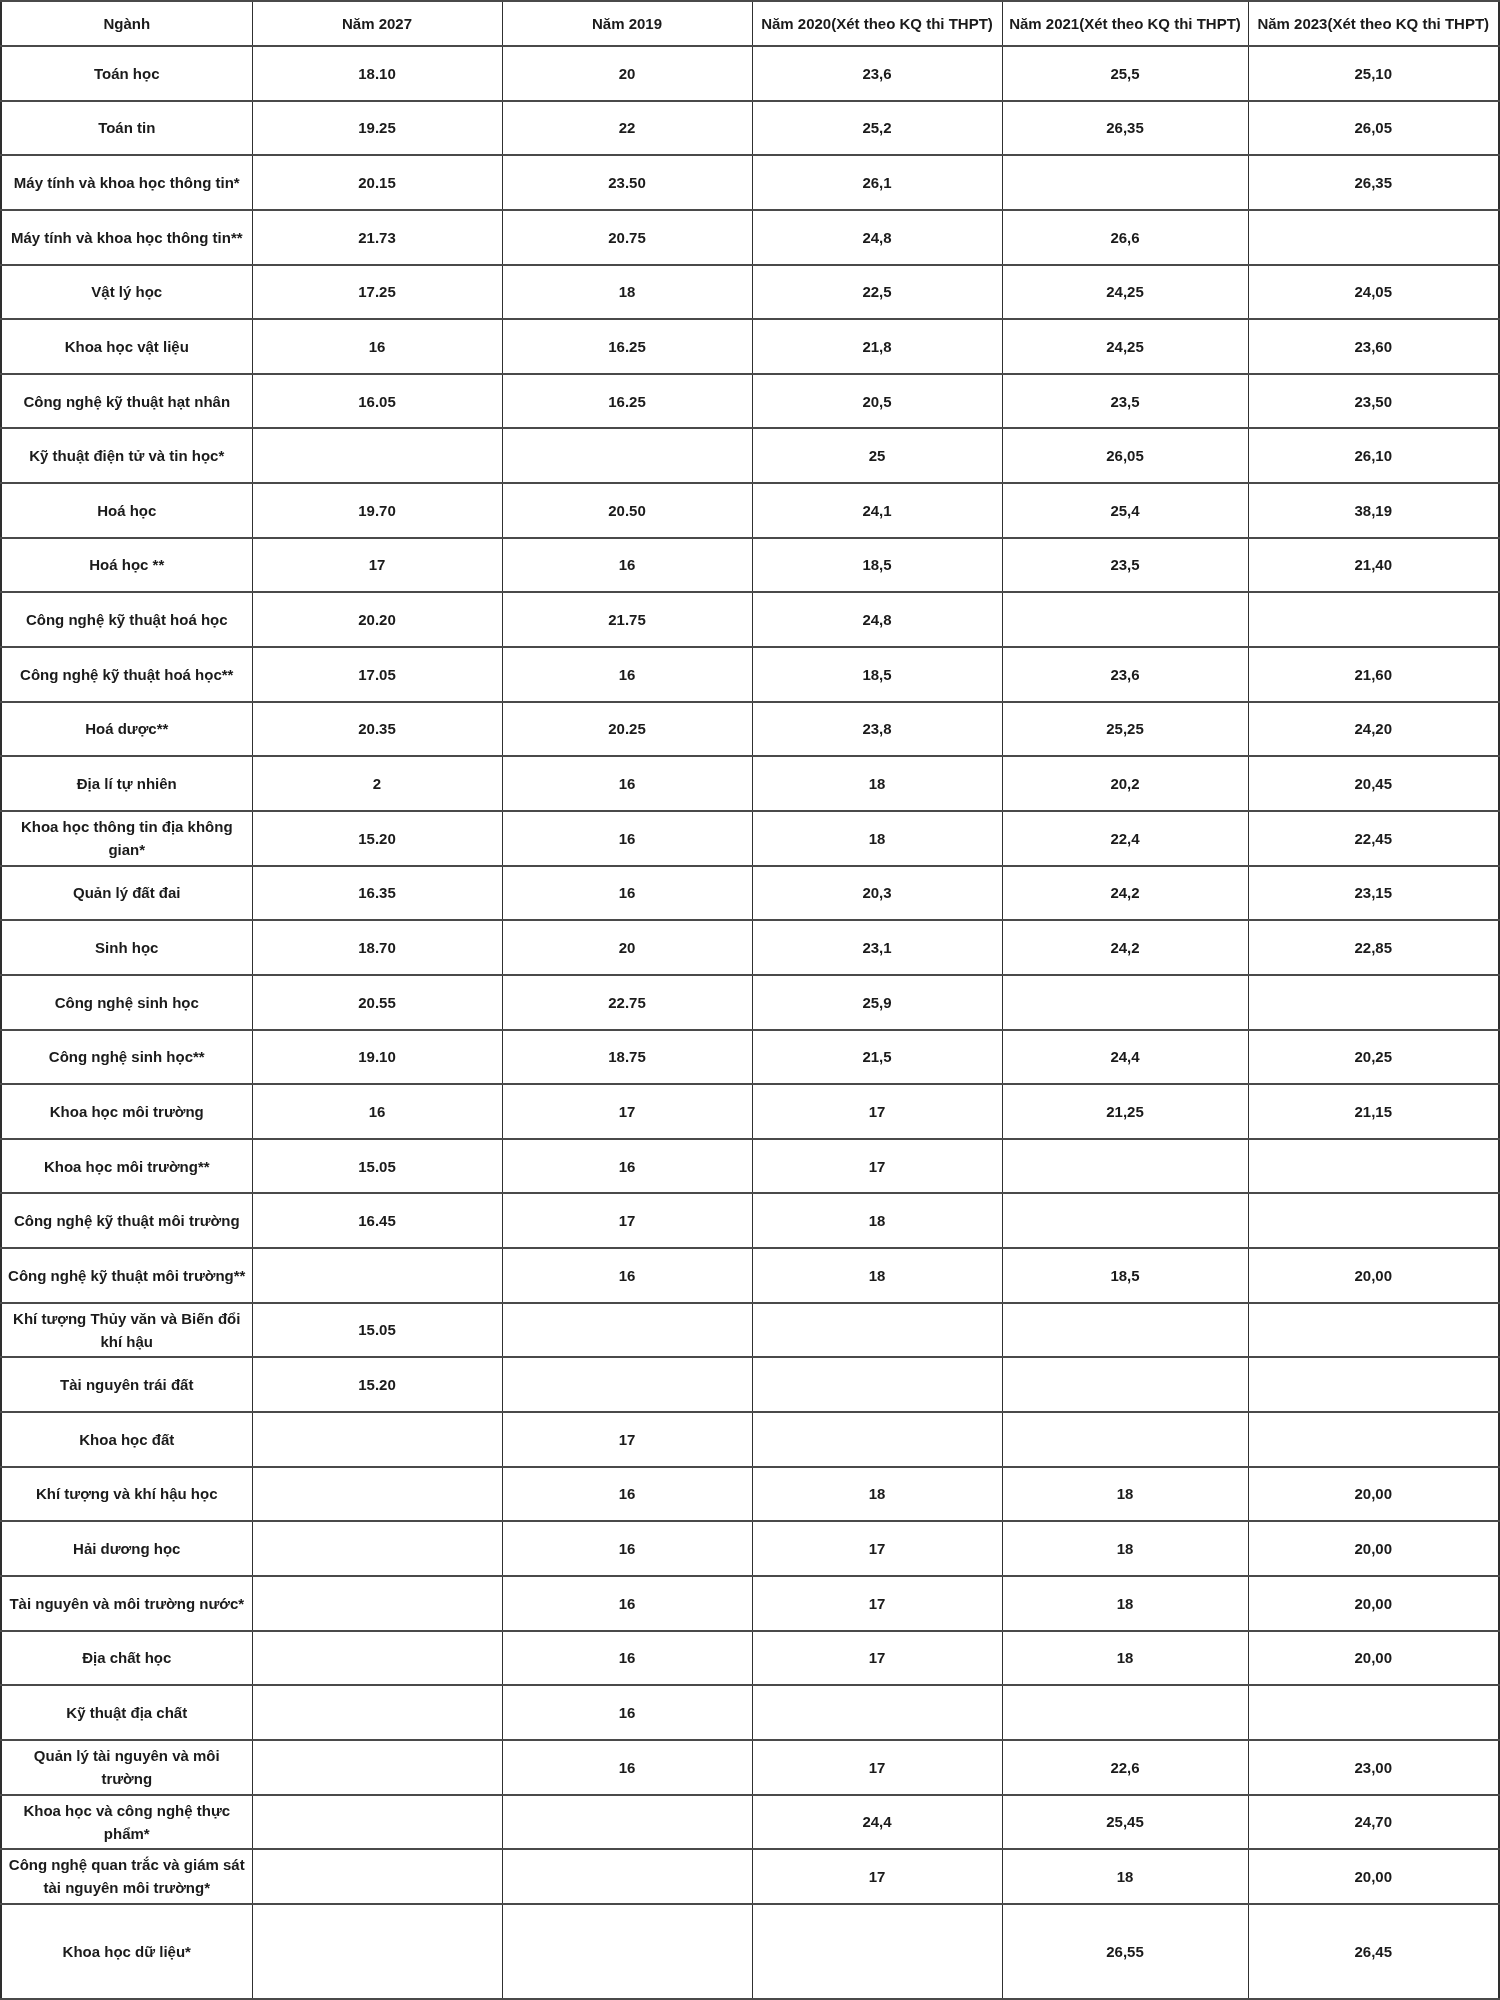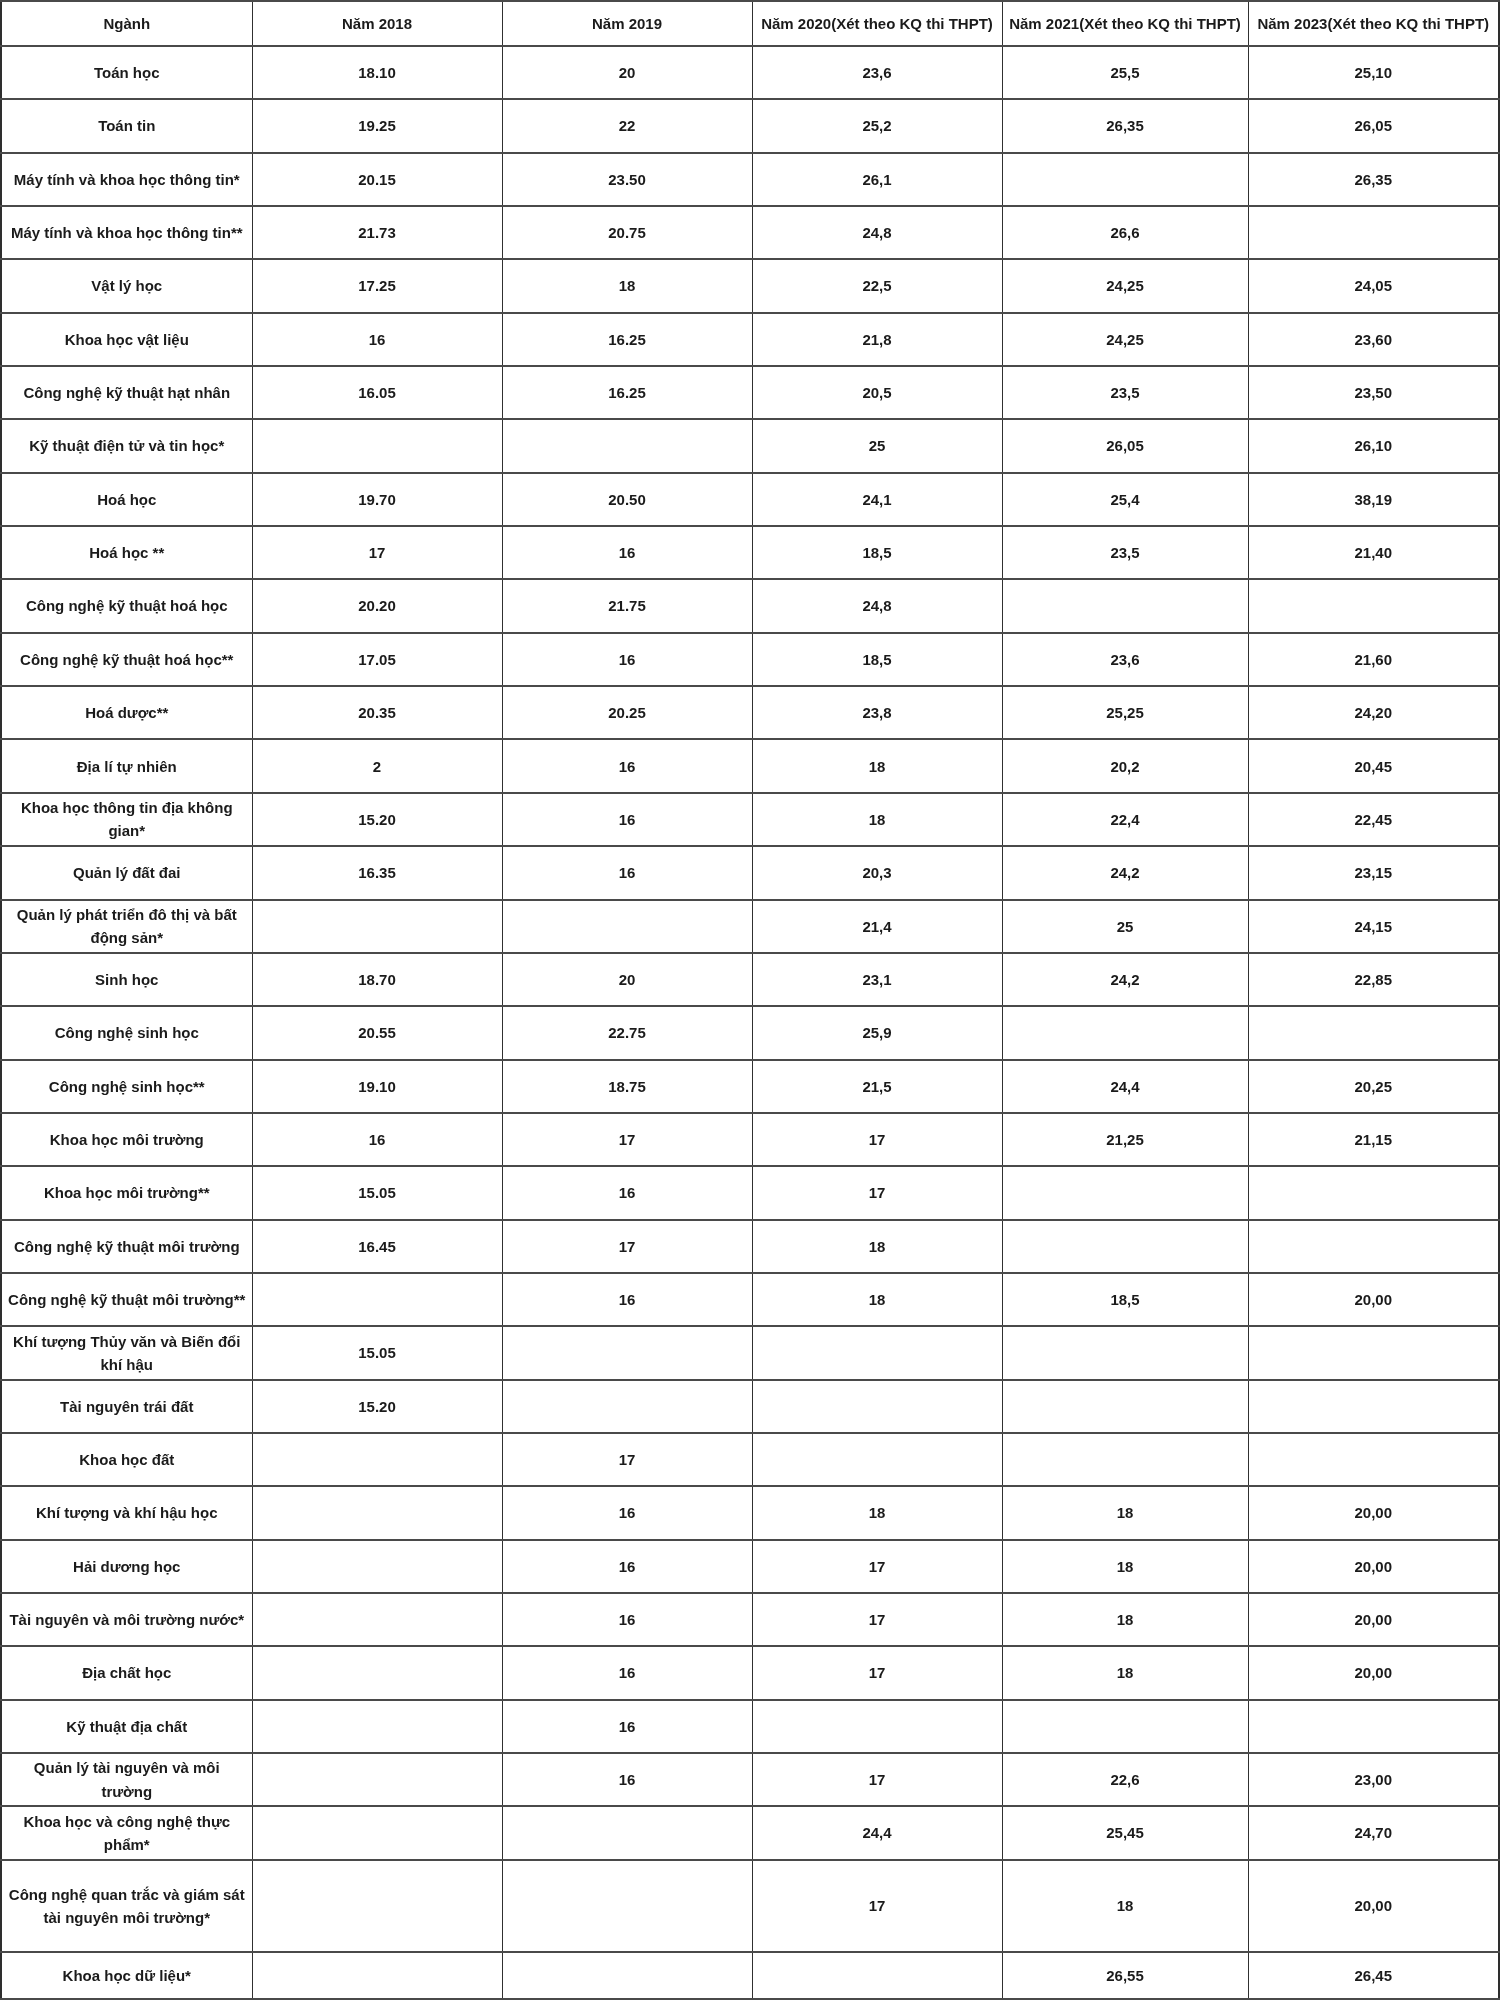--- a/index.html
+++ b/index.html
@@ -53,21 +53,21 @@
     <col class="c0">
       <col class="c1">
       <col class="c2">
       <col class="c3">
       <col class="c4">
       <col class="c5">
   </colgroup>
   <thead>
     <tr>
       <th>Ngành</th>
-      <th>Năm 2018</th>
+      <th>Năm 2027</th>
       <th>Năm 2019</th>
       <th>Năm 2020(Xét theo KQ thi THPT)</th>
       <th>Năm 2021(Xét theo KQ thi THPT)</th>
       <th>Năm 2023(Xét theo KQ thi THPT)</th>
     </tr>
   </thead>
   <tbody>
       <tr>
     <td>Toán học</td>
     <td>18.10</td>
@@ -190,28 +190,20 @@
   </tr>
       <tr>
     <td>Quản lý đất đai</td>
     <td>16.35</td>
     <td>16</td>
     <td>20,3</td>
     <td>24,2</td>
     <td>23,15</td>
   </tr>
       <tr>
-    <td>Quản lý phát triển đô thị và bất động sản*</td>
-    <td></td>
-    <td></td>
-    <td>21,4</td>
-    <td>25</td>
-    <td>24,15</td>
-  </tr>
-      <tr>
     <td>Sinh học</td>
     <td>18.70</td>
     <td>20</td>
     <td>23,1</td>
     <td>24,2</td>
     <td>22,85</td>
   </tr>
       <tr>
     <td>Công nghệ sinh học</td>
     <td>20.55</td>

